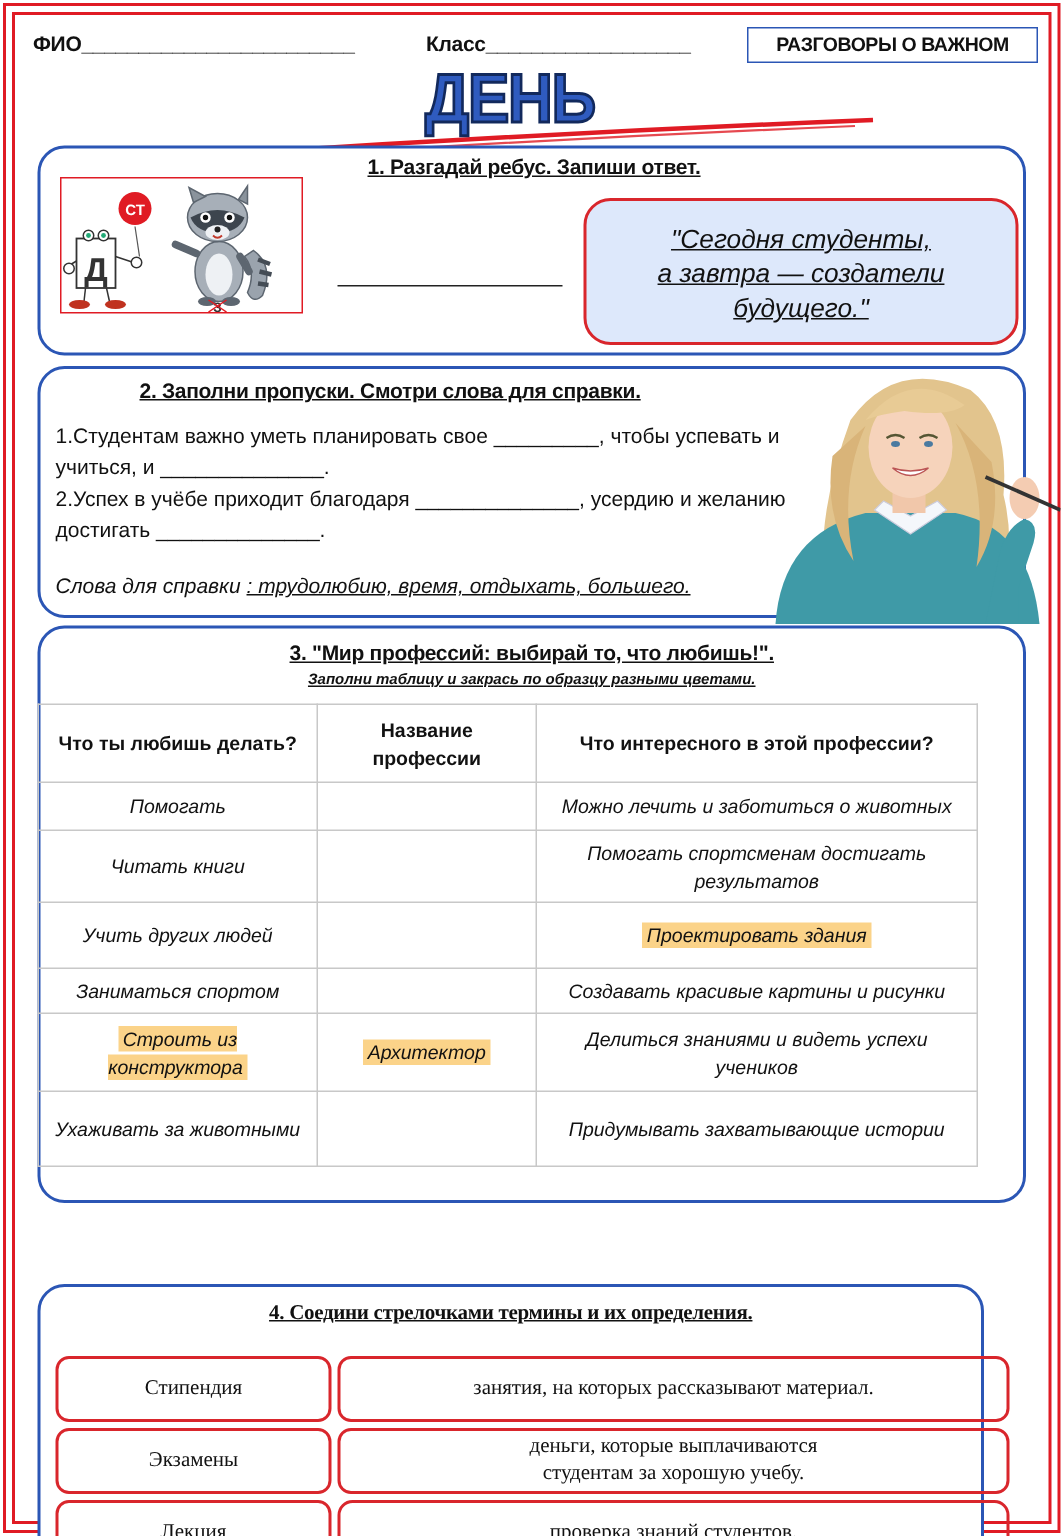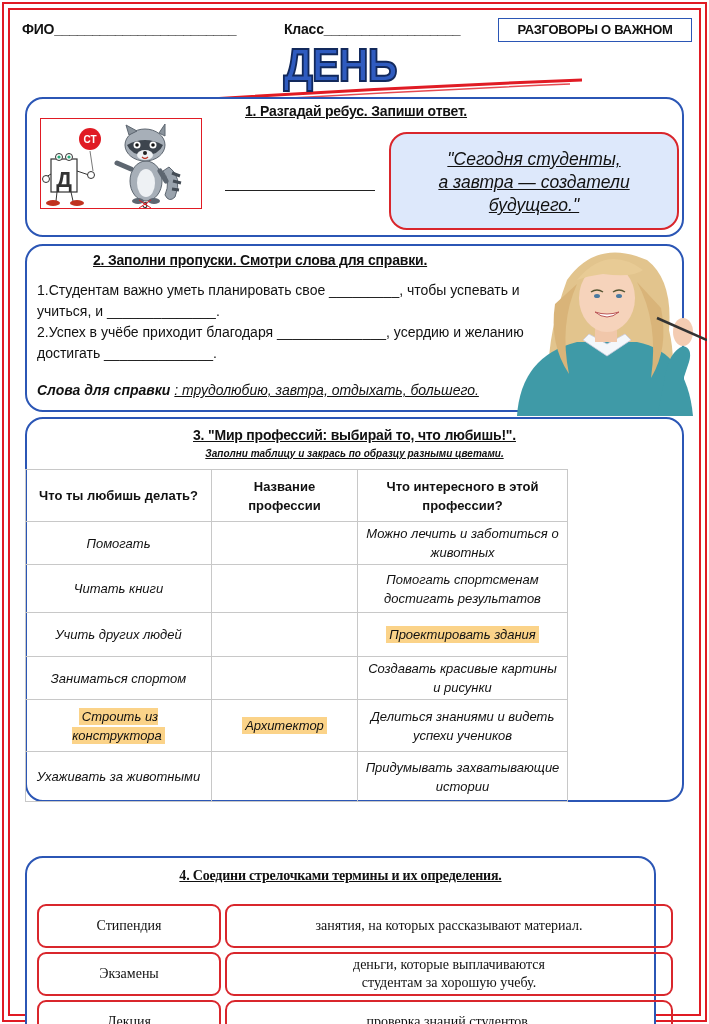--- a/index.html
+++ b/index.html
@@ -27,28 +27,28 @@
   .sec-title { position: absolute; font-weight: bold; font-size: 14px; text-decoration: underline; white-space: nowrap; letter-spacing: -0.2px; }
 
   .rebus-box { position: absolute; left: 13px; top: 19px; width: 162px; height: 91px; border: 1.5px solid #e01b24; background: #fff; text-align: right; }
   .answer-line { position: absolute; left: 198px; top: 91px; width: 150px; border-bottom: 1.5px solid #222; }
   .quote-box { position: absolute; left: 362px; top: 33px; width: 290px; height: 98px; border: 2px solid #d9262c; border-radius: 18px; background: #dde8fb; text-align: center; font-style: italic; font-size: 17.5px; line-height: 23px; padding-top: 14px; }
   .quote-box span { text-decoration: underline; display: block; }
 
   .fill-text { position: absolute; left: 10px; top: 34px; width: 500px; font-size: 14px; line-height: 21px; }
   .fill-text p { margin: 0; }
   .ref-text { position: absolute; left: 10px; top: 136px; font-size: 14px; font-style: italic; white-space: nowrap; }
-  .ref-text .lbl { font-weight: bold; }
+  .ref-text .lbl { font-weight: normal; }
   .ref-text .words { text-decoration: underline; }
 
   .girl { position: absolute; left: 480px; top: -6px; width: 200px; height: 176px; }
 
   .sec3-sub { position: absolute; left: 0; width: 100%; top: 29px; text-align: center; font-size: 10px; font-weight: bold; font-style: italic; text-decoration: underline; }
 
-  table.prof { position: absolute; left: -2px; top: 50px; width: 543px; border-collapse: collapse; font-size: 13px; padding-left: 32px; }
+  table.prof { position: absolute; left: -2px; top: 50px; width: 627px; border-collapse: collapse; font-size: 13px; padding-left: 32px; }
   table.prof td, table.prof th { border: 1.5px solid #c8c8c8; text-align: center; vertical-align: middle; padding: 2px 6px; line-height: 19px; }
   table.prof th { font-weight: bold; height: 52px; font-size: 13px; }
   table.prof td { font-style: italic; }
   table.prof col.c1 { width: 186px; }
   table.prof col.c2 { width: 146px; }
   .hl { background: #fbd389; padding: 1px 3px; }
 
   .term { position: absolute; left: 10px; width: 184px; height: 44px; border: 2px solid #d9262c; border-radius: 9px; text-align: center; font-size: 14px; display: flex; align-items: center; justify-content: center; }
   .defn { position: absolute; left: 198px; width: 448px; height: 44px; border: 2px solid #d9262c; border-radius: 9px; text-align: center; font-size: 14px; display: flex; align-items: center; justify-content: center; line-height: 18px; }
 </style>
@@ -136,21 +136,21 @@
   </div>
 </div>
 
 <div class="section sec2">
   <div class="sec-title" style="left:66px; top:6px;">2. Заполни пропуски. Смотри слова для справки.</div>
   <div class="fill-text">
     <p>1.Студентам важно уметь планировать свое _________, чтобы успевать и учиться, и ______________.</p>
     <p>2.Успех в учёбе приходит благодаря ______________, усердию и желанию достигать ______________.</p>
   </div>
   <div class="ref-text">
-    <span class="lbl">Слова для справки </span><span class="words">:  трудолюбию, завтра, отдыхать, большего.</span>
+    <span class="lbl">Слова для справки </span><span class="words">:  трудолюбию, время, отдыхать, большего.</span>
   </div>
 
   <svg class="girl" viewBox="0 0 200 176">
 
     <path d="M60 40 q30 -42 80 -20 q26 20 22 70 q10 40 -6 86 l-110 0 q-14 -60 14 -136 z" fill="#e2c48d"></path>
 
     <path d="M10 176 q4 -60 60 -74 l60 0 q50 10 56 74 z" fill="#3f9aa7"></path>
     <path d="M76 100 l24 16 l24 -16 l-6 -6 l-18 10 l-18 -10 z" fill="#f4f7fb" stroke="#ccd" stroke-width="0.8"></path>
 
     <rect x="88" y="80" width="22" height="22" fill="#f1c7aa"></rect>

